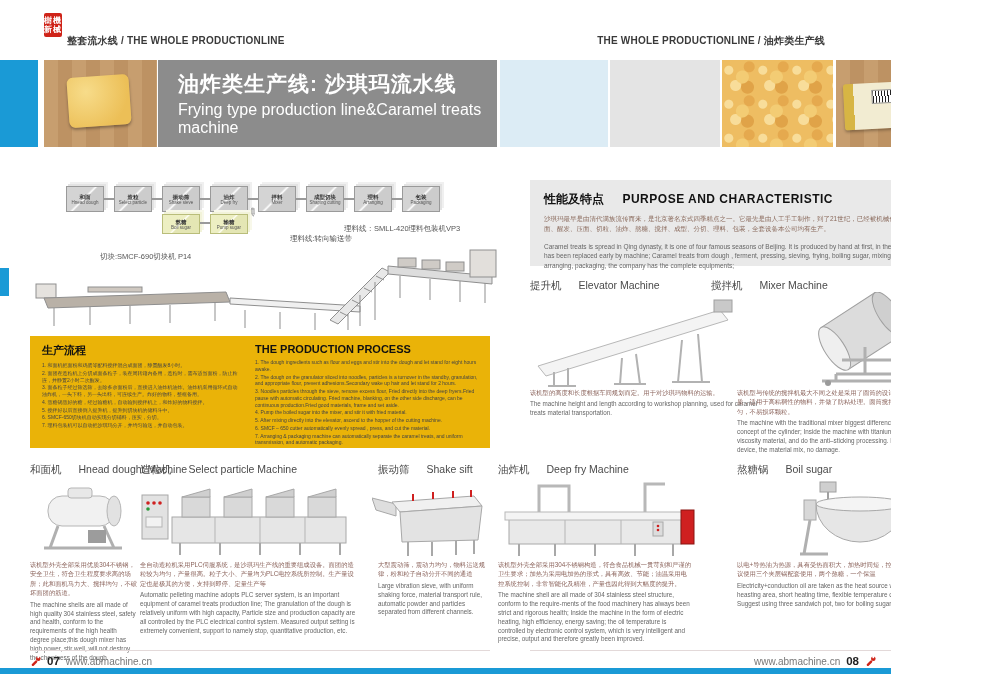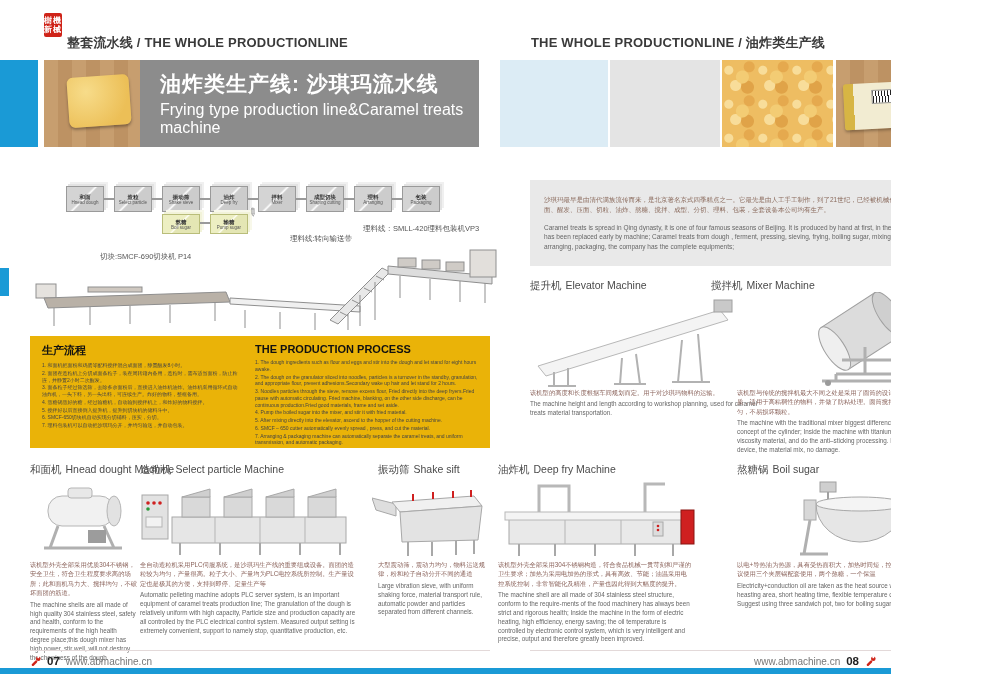--- a/index.html
+++ b/index.html
@@ -4,21 +4,21 @@
 <style>
   html,body{margin:0;padding:0;background:#fff;}
   .page{position:relative;width:891px;height:674px;background:#fff;overflow:hidden;
         font-family:"Liberation Sans", sans-serif;color:#333;}
   .abs{position:absolute;}
 
   
   .seal{width:18px;height:24px;background:#cf2318;border-radius:2px;color:#fff;
         display:flex;flex-direction:column;justify-content:center;align-items:center;
         font-size:8px;line-height:9px;font-weight:bold;letter-spacing:1px;}
-  .hdr-label{font-size:13px;color:#3a3a3a;font-weight:bold;letter-spacing:.2px;}
+  .hdr-label{font-size:10px;color:#3a3a3a;font-weight:bold;letter-spacing:.2px;}
 
   
   .blue{background:#1a9ad6;}
   .banner-title-box{background:#8c8c8c;display:flex;flex-direction:column;justify-content:center;padding-left:20px;box-sizing:border-box;}
   .banner-title{color:#fff;font-size:21px;font-weight:bold;letter-spacing:1px;}
   .banner-sub{color:#fff;font-size:16px;margin-top:3px;}
   .wood{background:repeating-linear-gradient(90deg,#c79e6f 0 14px,#bd9263 14px 28px);}
   .treat{position:absolute;left:24px;top:16px;width:62px;height:50px;border-radius:6px;
          transform:rotate(-4deg);box-shadow:0 2px 3px rgba(0,0,0,.35);
          background:radial-gradient(circle at 30% 30%,#f7dc8a,#ecbf57 75%);}
@@ -56,21 +56,21 @@
   .panel-gray{background:#e9e9e9;}
   .proc-head{font-size:11px;font-weight:bold;color:#111;margin:0 0 4px 0;}
   .proc-list{margin:0;padding:0;list-style:none;font-size:5px;line-height:1.35;color:#444;}
   .proc-list li{margin-bottom:1px;}
   .purpose-head-cn{font-size:12px;font-weight:bold;color:#111;}
   .purpose-head-en{font-size:12px;font-weight:bold;color:#111;margin-left:14px;letter-spacing:.5px;}
   .cn-body{font-size:6.5px;line-height:1.6;color:#8a6a5c;margin-top:6px;}
   .en-body{font-size:6.5px;line-height:1.45;color:#666;margin-top:7px;}
 
   .m-title{font-size:10.5px;color:#4a4a4a;white-space:nowrap;}
-  .m-title .t-en{margin-left:4px;}
+  .m-title .t-en{margin-left:17px;}
   .m-cap-cn{font-size:6.3px;line-height:1.5;color:#8a625a;}
   .m-cap-en{font-size:6.3px;line-height:1.4;color:#666;margin-top:3px;}
 
   
   .sep{height:1px;background:#e3d9d9;}
   .foot{display:flex;align-items:center;font-size:10px;color:#777;gap:6px;}
   .pageno{font-size:11.5px;font-weight:bold;color:#222;}
   .site{color:#777;text-decoration:none;}
   svg{display:block;}
 </style>
@@ -88,21 +88,21 @@
   <div class="abs seal" style="left:931px;top:13px;">
     <span>樹機</span>
     <span>新械</span>
   </div>
   <div class="abs hdr-label" style="right:66px;top:34px;">THE WHOLE PRODUCTIONLINE / 油炸类生产线</div>
 
   <div class="abs blue" style="left:0;top:60px;width:38px;height:87px;"></div>
   <div class="abs wood" style="left:44px;top:60px;width:113px;height:87px;">
     <div class="treat"></div>
   </div>
-  <div class="abs banner-title-box" style="left:140px;top:60px;width:339px;height:87px;">
+  <div class="abs banner-title-box" style="left:158px;top:60px;width:339px;height:87px;">
     <div class="banner-title">油炸类生产线: 沙琪玛流水线</div>
     <div class="banner-sub">Frying type production line&amp;Caramel treats machine</div>
   </div>
   <div class="abs lblue" style="left:500px;top:60px;width:108px;height:87px;"></div>
   <div class="abs lgray" style="left:610px;top:60px;width:110px;height:87px;"></div>
   <div class="abs treat-tex" style="left:722px;top:60px;width:111px;height:87px;"></div>
   <div class="abs wood" style="left:836px;top:60px;width:109px;height:87px;">
     <div class="pack">
         <div class="barcode"></div>
       </div>
@@ -192,21 +192,21 @@
         <line x1="370" y1="36" x2="370" y2="58"></line>
           <line x1="400" y1="39" x2="400" y2="60"></line>
         <line x1="430" y1="41" x2="430" y2="62"></line>
           <line x1="455" y1="43" x2="455" y2="63"></line>
         <rect x="440" y="10" width="26" height="27" fill="#e2dfdb"></rect>
       </g>
     </svg>
   </div>
   <div class="diagram-label" style="left:100px;top:252px;">切块:SMCF-690切块机 P14</div>
   <div class="diagram-label" style="left:290px;top:234px;">理料线:转向输送带</div>
-  <div class="diagram-label" style="left:363px;top:224px;">理料线：SMLL-420理料包装机VP3</div>
+  <div class="diagram-label" style="left:344px;top:224px;">理料线：SMLL-420理料包装机VP3</div>
 
   <div class="abs panel" style="left:30px;top:336px;width:460px;height:112px;">
     <div class="abs" style="left:12px;top:7px;width:200px;">
       <div class="proc-head">生产流程</div>
       <ul class="proc-list">
         <li>1. 和面机把面粉和鸡蛋等配料搅拌混合成面团，静置醒发8小时。</li>
         <li>2. 面团在造粒机上分切成面条粒子，装在周转箱内备用，造粒时，需布适当面粉，防止粘连，并静置2小时二次醒发。</li>
         <li>3. 面条粒子经过筛选筛，去除多余面粉后，直接进入油炸机油炸。油炸机采用循环式自动油炸机，一头下料，另一头出料，可连续生产。炸好的物料，整框备用。</li>
         <li>4. 熬糖锅熬好的糖，经过输糖机，自动输到搅拌机上，和炸好的物料搅拌。</li>
         <li>5. 搅拌好以后直接倒入提升机，提升到切块机的储料斗中。</li>
@@ -222,20 +222,24 @@
         <li>3. Noodles particles through the sieve, remove excess flour, Fried directly into the deep fryers.Fried pause with automatic circulating. Fried machine, blanking, on the other side discharge, can be continuous production.Fried good materials, frame and set aside.</li>
         <li>4. Pump the boiled sugar into the mixer, and stir it with fried material.</li>
         <li>5. After mixing directly into the elevator, ascend to the hopper of the cutting machine.</li>
         <li>6. SMCF – 650 cutter automatically evenly spread , press, and cut the material.</li>
         <li>7. Arranging &amp; packaging machine can automatically separate the caramel treats, and uniform transmission, and automatic packaging.</li>
       </ul>
     </div>
   </div>
 
   <div class="abs panel-gray" style="left:530px;top:180px;width:448px;height:86px;padding:9px 14px;box-sizing:border-box;">
+    <div>
+      <span class="purpose-head-cn">性能及特点</span>
+      <span class="purpose-head-en">PURPOSE AND CHARACTERISTIC</span>
+    </div>
     <div class="cn-body">沙琪玛最早是由清代满族流传而来，是北京著名京式四季糕点之一。它最先是由人工手工制作，到了21世纪，已经被机械化所代替；沙琪玛从和面、醒发、压面、切粒、油炸、熬糖、搅拌、成型、分切、理料、包装，全套设备本公司均有生产。</div>
     <div class="en-body">Caramel treats is spread in Qing dynasty, it is one of four famous seasons of Beijing. It is produced by hand at first, in the 21st century, producing has been replaced early by machine; Caramel treats from dough , ferment, pressing, sieving, frying, boiling sugar, mixing, molding, cutting, arranging, packaging, the company has the complete equipments;</div>
   </div>
 
   <div class="abs m-title" style="left:530px;top:279px;">
     <span>提升机</span><span class="t-en">Elevator Machine</span>
   </div>
   <div class="abs" style="left:532px;top:294px;">
     <svg viewBox="0 0 230 95" width="230" height="95">
       <g stroke="#b2b2b2" stroke-width="2" fill="none">

